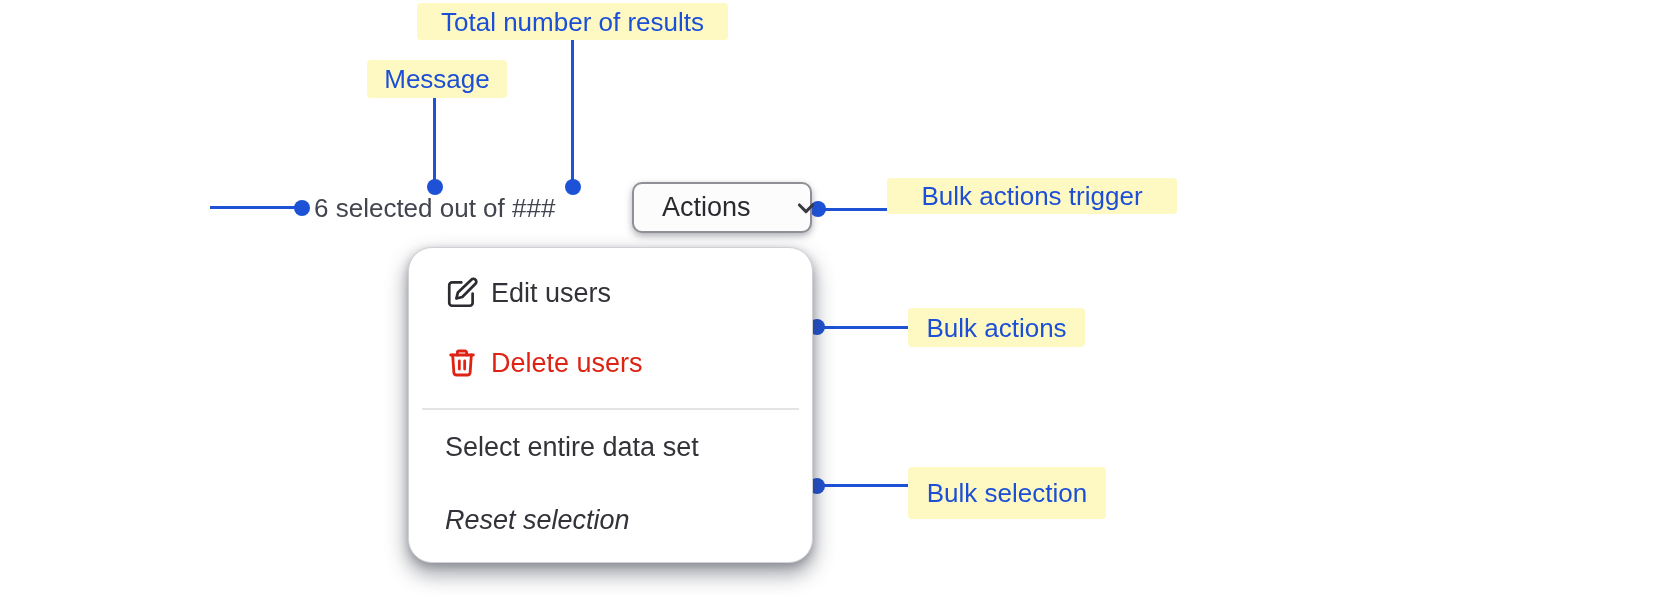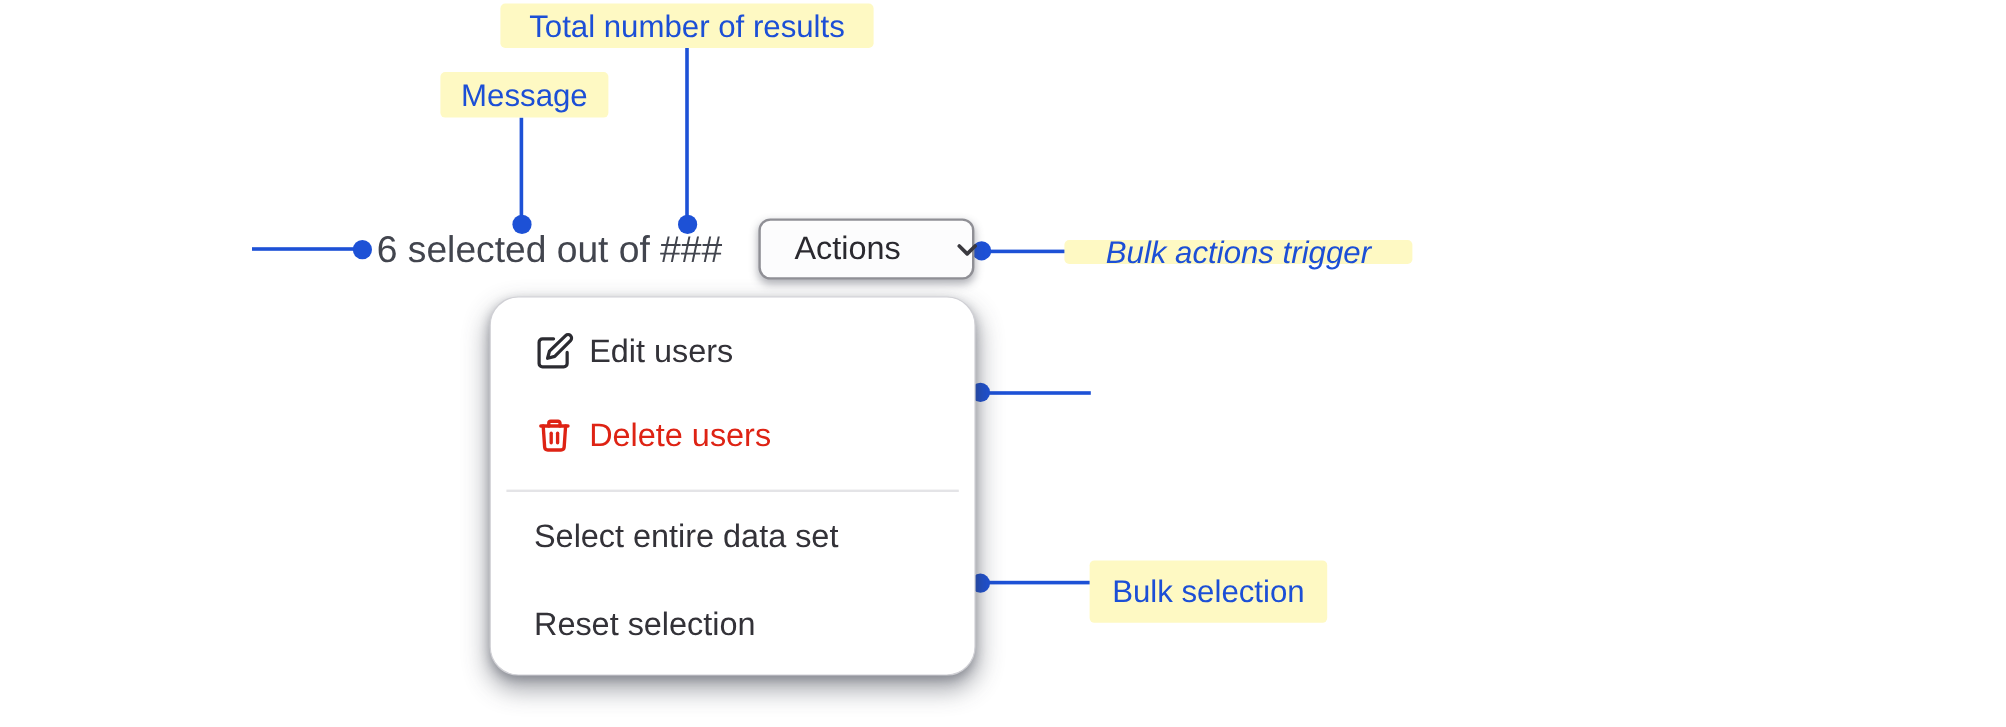--- a/index.html
+++ b/index.html
@@ -22,21 +22,21 @@
     color: #1c4fd6;
     font-size: 26px;
     line-height: 1;
     border-radius: 4px;
     white-space: nowrap;
     box-sizing: border-box;
   }
   .pill-selected-count   { left: 2px;   top: 190px; width: 211px; height: 38px; }
   .pill-message          { left: 367px; top: 60px;  width: 140px; height: 38px; }
   .pill-total-results    { left: 417px; top: 3px;   width: 311px; height: 37px; }
-  .pill-trigger          { left: 887px; top: 200px; width: 290px; height: 20px; font-style: italic; }
+  .pill-trigger          { left: 887px; top: 178px; width: 290px; height: 36px; }
   .pill-bulk-actions     { left: 908px; top: 308px; width: 177px; height: 39px; }
   .pill-bulk-selection   { left: 908px; top: 467px; width: 198px; height: 52px; }
 
   
   .connector { position: absolute; background: #1d51d6; }
   .conn-total-v        { left: 571px; top: 39px;  width: 3px;  height: 141px; }
   .conn-message-v      { left: 433px; top: 98px;  width: 3px;  height: 82px;  }
   .conn-selected-h     { left: 210px; top: 206px; width: 88px; height: 3px;   }
   .conn-trigger-h      { left: 824px; top: 208px; width: 64px; height: 3px;   }
   .conn-bulkactions-h  { left: 823px; top: 326px; width: 86px; height: 3px;   }
@@ -52,21 +52,21 @@
   .dot-message     { left: 427px; top: 179px; }
   .dot-selected    { left: 294px; top: 200px; }
   .dot-trigger     { left: 810px; top: 201px; }
   .dot-bulkactions { left: 809px; top: 319px; }
   .dot-bulkselect  { left: 809px; top: 478px; }
 
   
   .selection-message {
     position: absolute;
     left: 314px; top: 194px;
-    font-size: 31px;
+    font-size: 26px;
     line-height: 28px;
     color: #42454e;
     white-space: nowrap;
   }
 
   .actions-button {
     position: absolute;
     left: 632px; top: 182px;
     width: 180px; height: 51px;
     box-sizing: border-box;
@@ -118,21 +118,21 @@
   }
   .menu-item.danger { color: #de2314; }
   .menu-item.danger .mi-icon { color: #de2314; }
   .menu-item .mi-icon { color: #2b2b31; }
   .menu-divider {
     height: 2px;
     background: #e4e4e7;
     border: none;
     margin: 10px 13px 2px 13px;
   }
-  .menu-item.reset { margin-top: 3px; }
+  .menu-item.reset { margin-top: 3px; font-style: italic; }
 </style>
 </head>
 <body>
 
 <div class="canvas">
 
   <div class="connector conn-total-v"></div>
   <div class="connector conn-message-v"></div>
   <div class="connector conn-selected-h"></div>
   <div class="connector conn-trigger-h"></div>
@@ -142,20 +142,21 @@
   <div class="dot dot-total"></div>
   <div class="dot dot-message"></div>
   <div class="dot dot-selected"></div>
   <div class="dot dot-trigger"></div>
   <div class="dot dot-bulkactions"></div>
   <div class="dot dot-bulkselect"></div>
 
   <div class="pill pill-message">Message</div>
   <div class="pill pill-total-results">Total number of results</div>
   <div class="pill pill-trigger">Bulk actions trigger</div>
+  <div class="pill pill-bulk-actions">Bulk actions</div>
   <div class="pill pill-bulk-selection">Bulk selection</div>
 
   <div class="selection-message">6 selected out of ###</div>
 
   <div class="actions-button">
     <span>Actions</span>
     <span class="chev">
       <svg width="22" height="22" viewBox="0 0 16 16" fill="none">
         <path d="M3.2 5.8 8 10.6l4.8-4.8" stroke="currentColor" stroke-width="2.2" stroke-linecap="round" stroke-linejoin="round"></path>
       </svg>

